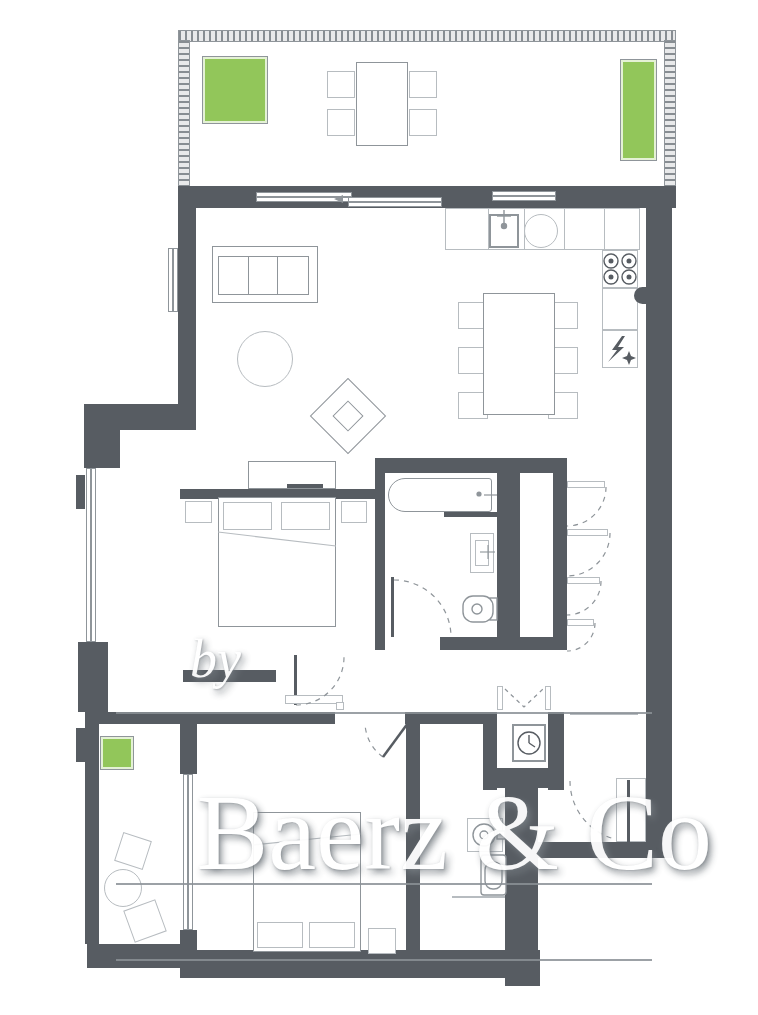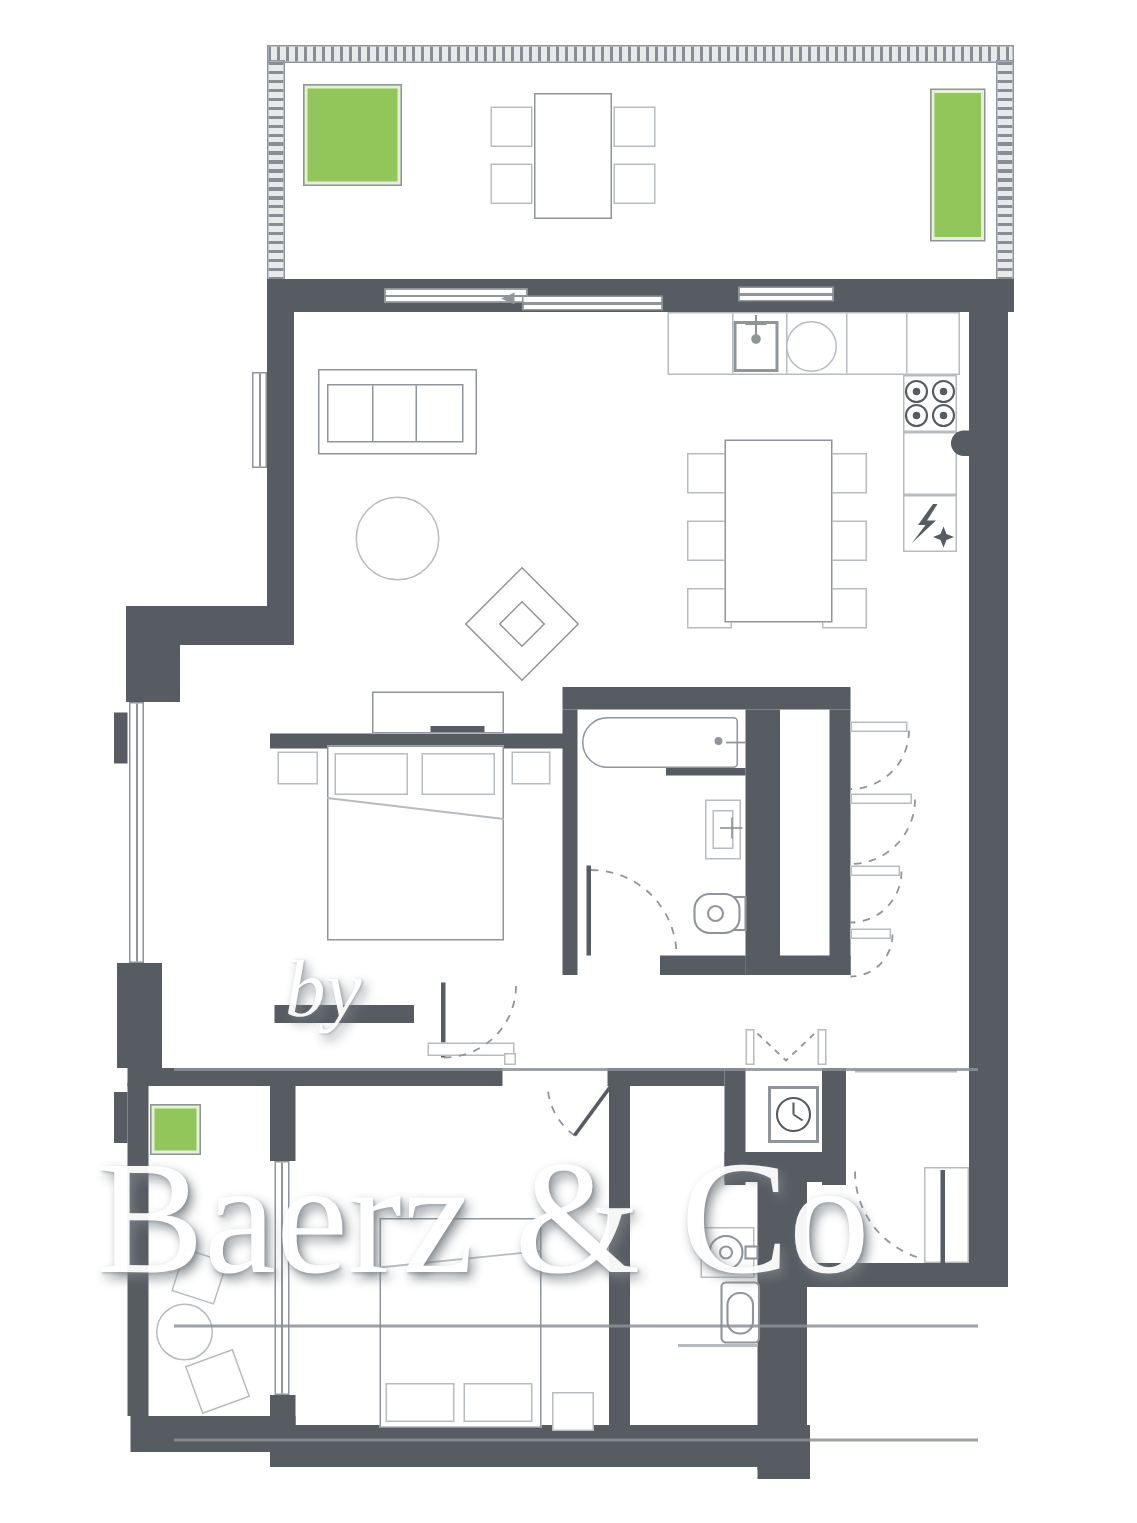--- a/index.html
+++ b/index.html
@@ -229,15 +229,15 @@
     <g fill="#fff" stroke="#8f959a" stroke-width="1.4">
       <rect x="481" y="855" width="25" height="40" rx="3"></rect>
       <rect x="485" y="862" width="17" height="27" rx="8"></rect>
     </g>
   </svg>
 
   <div class="wm-line" style="left:116px;top:712px;width:536px"></div>
   <div class="wm-line" style="left:116px;top:883px;width:536px"></div>
   <div class="wm-line" style="left:116px;top:959px;width:536px"></div>
   <div class="wm" style="left:190px;top:628px;font-size:54px;font-style:italic">by</div>
-  <div class="wm" style="left:64px;top:756px;width:648px;font-size:108px;text-align:left;white-space:nowrap;line-height:1.05">Baerz &amp; Co</div>
+  <div class="wm" style="left:64px;top:776px;width:648px;font-size:108px;text-align:right;white-space:nowrap;line-height:1.05">Baerz &amp; Co</div>
 
 </div>
 
 </body></html>

